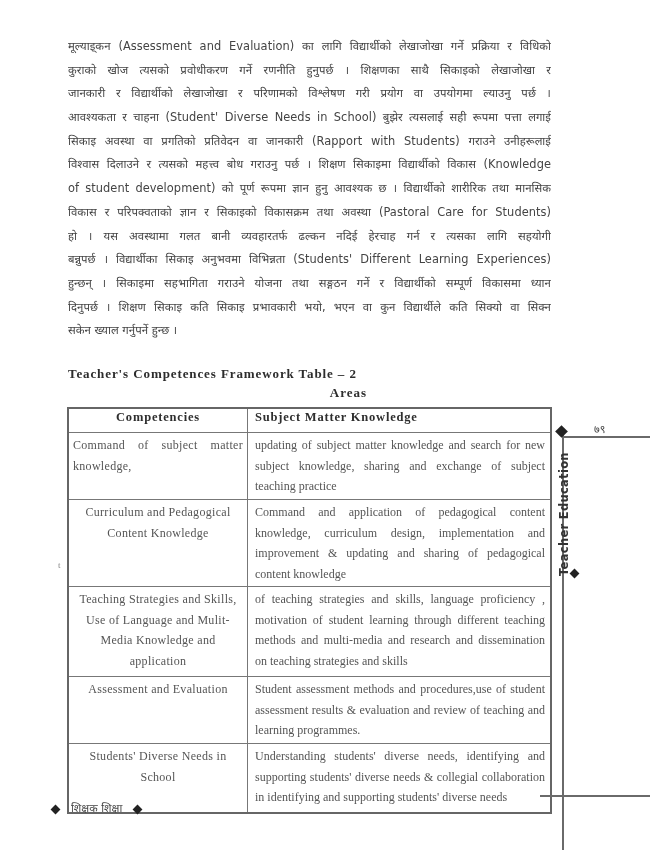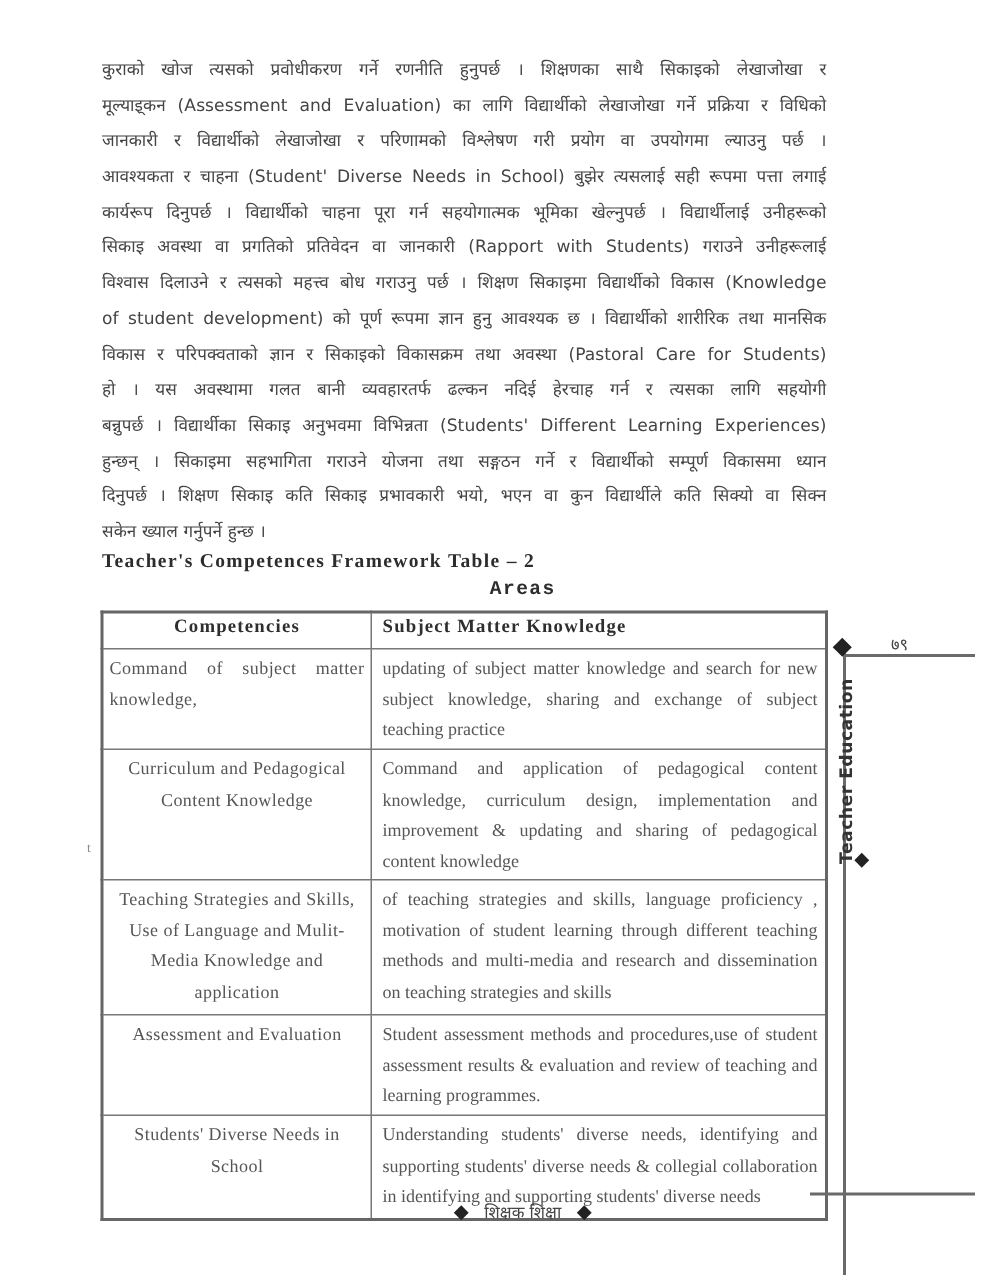--- a/index.html
+++ b/index.html
@@ -16,21 +16,21 @@
   }
   .para .line { display: block; height: 23.7px; white-space: nowrap; overflow: hidden; text-align-last: justify; }
   .para .line.last { text-align-last: left; }
   .table-title {
     position: absolute; left: 68px; top: 366px;
     font-family: "Liberation Serif", serif; font-weight: bold; font-size: 13px;
     letter-spacing: 0.9px; color: #2d2d2d;
   }
   .areas {
     position: absolute; left: 0; width: 657px; top: 385px; text-align: center;
-    font-family: Liberation Mono, monospace; font-weight: bold; font-size: 13px; letter-spacing: 1px; color: #2d2d2d;
+    font-family: Liberation Serif, serif; font-weight: bold; font-size: 13px; letter-spacing: 1px; color: #2d2d2d;
     padding-left: 40px; box-sizing: border-box;
   }
   table.comp {
     position: absolute; left: 67px; top: 407px; width: 485px;
     border-collapse: collapse; border: 2px solid #666;
     font-family: "Liberation Serif", serif; font-size: 12px; color: #555;
   }
   table.comp th, table.comp td { border: 1.5px solid #777; vertical-align: top; }
   table.comp th { height: 21px; font-weight: bold; font-size: 12.5px; letter-spacing: 0.8px; color: #2e2e2e; padding: 1px 19px; }
   table.comp th.c1 { text-align: center; width: 140px; }
@@ -48,36 +48,35 @@
   .hline-bot { position: absolute; left: 540px; top: 795px; width: 110px; height: 1.5px; background: #6a6a6a; }
   .diamond { position: absolute; width: 9px; height: 9px; background: #222; transform: rotate(45deg); }
   .page-num { position: absolute; left: 578px; top: 421px; font-family: "DejaVu Sans", sans-serif; font-size: 11px; color: #444; margin-left: 16px; }
   .side-label {
     position: absolute; left: 557px; top: 456px; width: 120px; height: 20px;
     transform-origin: left top; transform: rotate(-90deg) translate(-120px, 0);
     font-family: "DejaVu Sans", sans-serif; font-weight: bold; font-size: 11.5px; color: #333; letter-spacing: 0.3px;
     white-space: nowrap;
   }
   .footer {
-    position: absolute; left: 0; width: 657px; top: 800px; text-align: center;
+    position: absolute; left: 0; width: 657px; top: 800px; text-align: left;
     font-family: "DejaVu Sans", sans-serif; font-size: 11px; color: #444;
     padding-left: 40px; box-sizing: border-box;
   }
   .footer .fd { display: inline-block; width: 7px; height: 7px; background: #222; transform: rotate(45deg); margin: 0 12px; vertical-align: middle; }
   .stray { position: absolute; left: 58px; top: 560px; font-size: 9px; color: #888; }
 </style>
 </head>
 <body>
 
 <div class="para">
+  <span class="line">मूल्याइ्कन (Assessment and Evaluation) का लागि विद्यार्थीको लेखाजोखा गर्ने प्रक्रिया र विधिको</span>
   <span class="line">कुराको खोज त्यसको प्रवोधीकरण गर्ने रणनीति हुनुपर्छ । शिक्षणका साथै सिकाइको लेखाजोखा र</span>
-  <span class="line">मूल्याइ्कन (Assessment and Evaluation) का लागि विद्यार्थीको लेखाजोखा गर्ने प्रक्रिया र विधिको</span>
   <span class="line">जानकारी र विद्यार्थीको लेखाजोखा र परिणामको विश्लेषण गरी प्रयोग वा उपयोगमा ल्याउनु पर्छ ।</span>
   <span class="line">आवश्यकता र चाहना (Student' Diverse Needs in School) बुझेर त्यसलाई सही रूपमा पत्ता लगाई</span>
-  <span class="line">कार्यरूप दिनुपर्छ । विद्यार्थीको चाहना पूरा गर्न सहयोगात्मक भूमिका खेल्नुपर्छ । विद्यार्थीलाई उनीहरूको</span>
   <span class="line">सिकाइ अवस्था वा प्रगतिको प्रतिवेदन वा जानकारी (Rapport with Students) गराउने उनीहरूलाई</span>
   <span class="line">विश्वास दिलाउने र त्यसको महत्त्व बोध गराउनु पर्छ । शिक्षण सिकाइमा विद्यार्थीको विकास (Knowledge</span>
   <span class="line">of student development) को पूर्ण रूपमा ज्ञान हुनु आवश्यक छ । विद्यार्थीको शारीरिक तथा मानसिक</span>
   <span class="line">विकास र परिपक्वताको ज्ञान र सिकाइको विकासक्रम तथा अवस्था (Pastoral Care for Students)</span>
   <span class="line">हो । यस अवस्थामा गलत बानी व्यवहारतर्फ ढल्कन नदिई हेरचाह गर्न र त्यसका लागि सहयोगी</span>
   <span class="line">बन्नुपर्छ । विद्यार्थीका सिकाइ अनुभवमा विभिन्नता (Students' Different Learning Experiences)</span>
   <span class="line">हुन्छन् । सिकाइमा सहभागिता गराउने योजना तथा सङ्गठन गर्ने र विद्यार्थीको सम्पूर्ण विकासमा ध्यान</span>
   <span class="line">दिनुपर्छ । शिक्षण सिकाइ कति सिकाइ प्रभावकारी भयो, भएन वा कुन विद्यार्थीले कति सिक्यो वा सिक्न</span>
   <span class="line last">सकेन ख्याल गर्नुपर्ने हुन्छ ।</span>
 </div>

